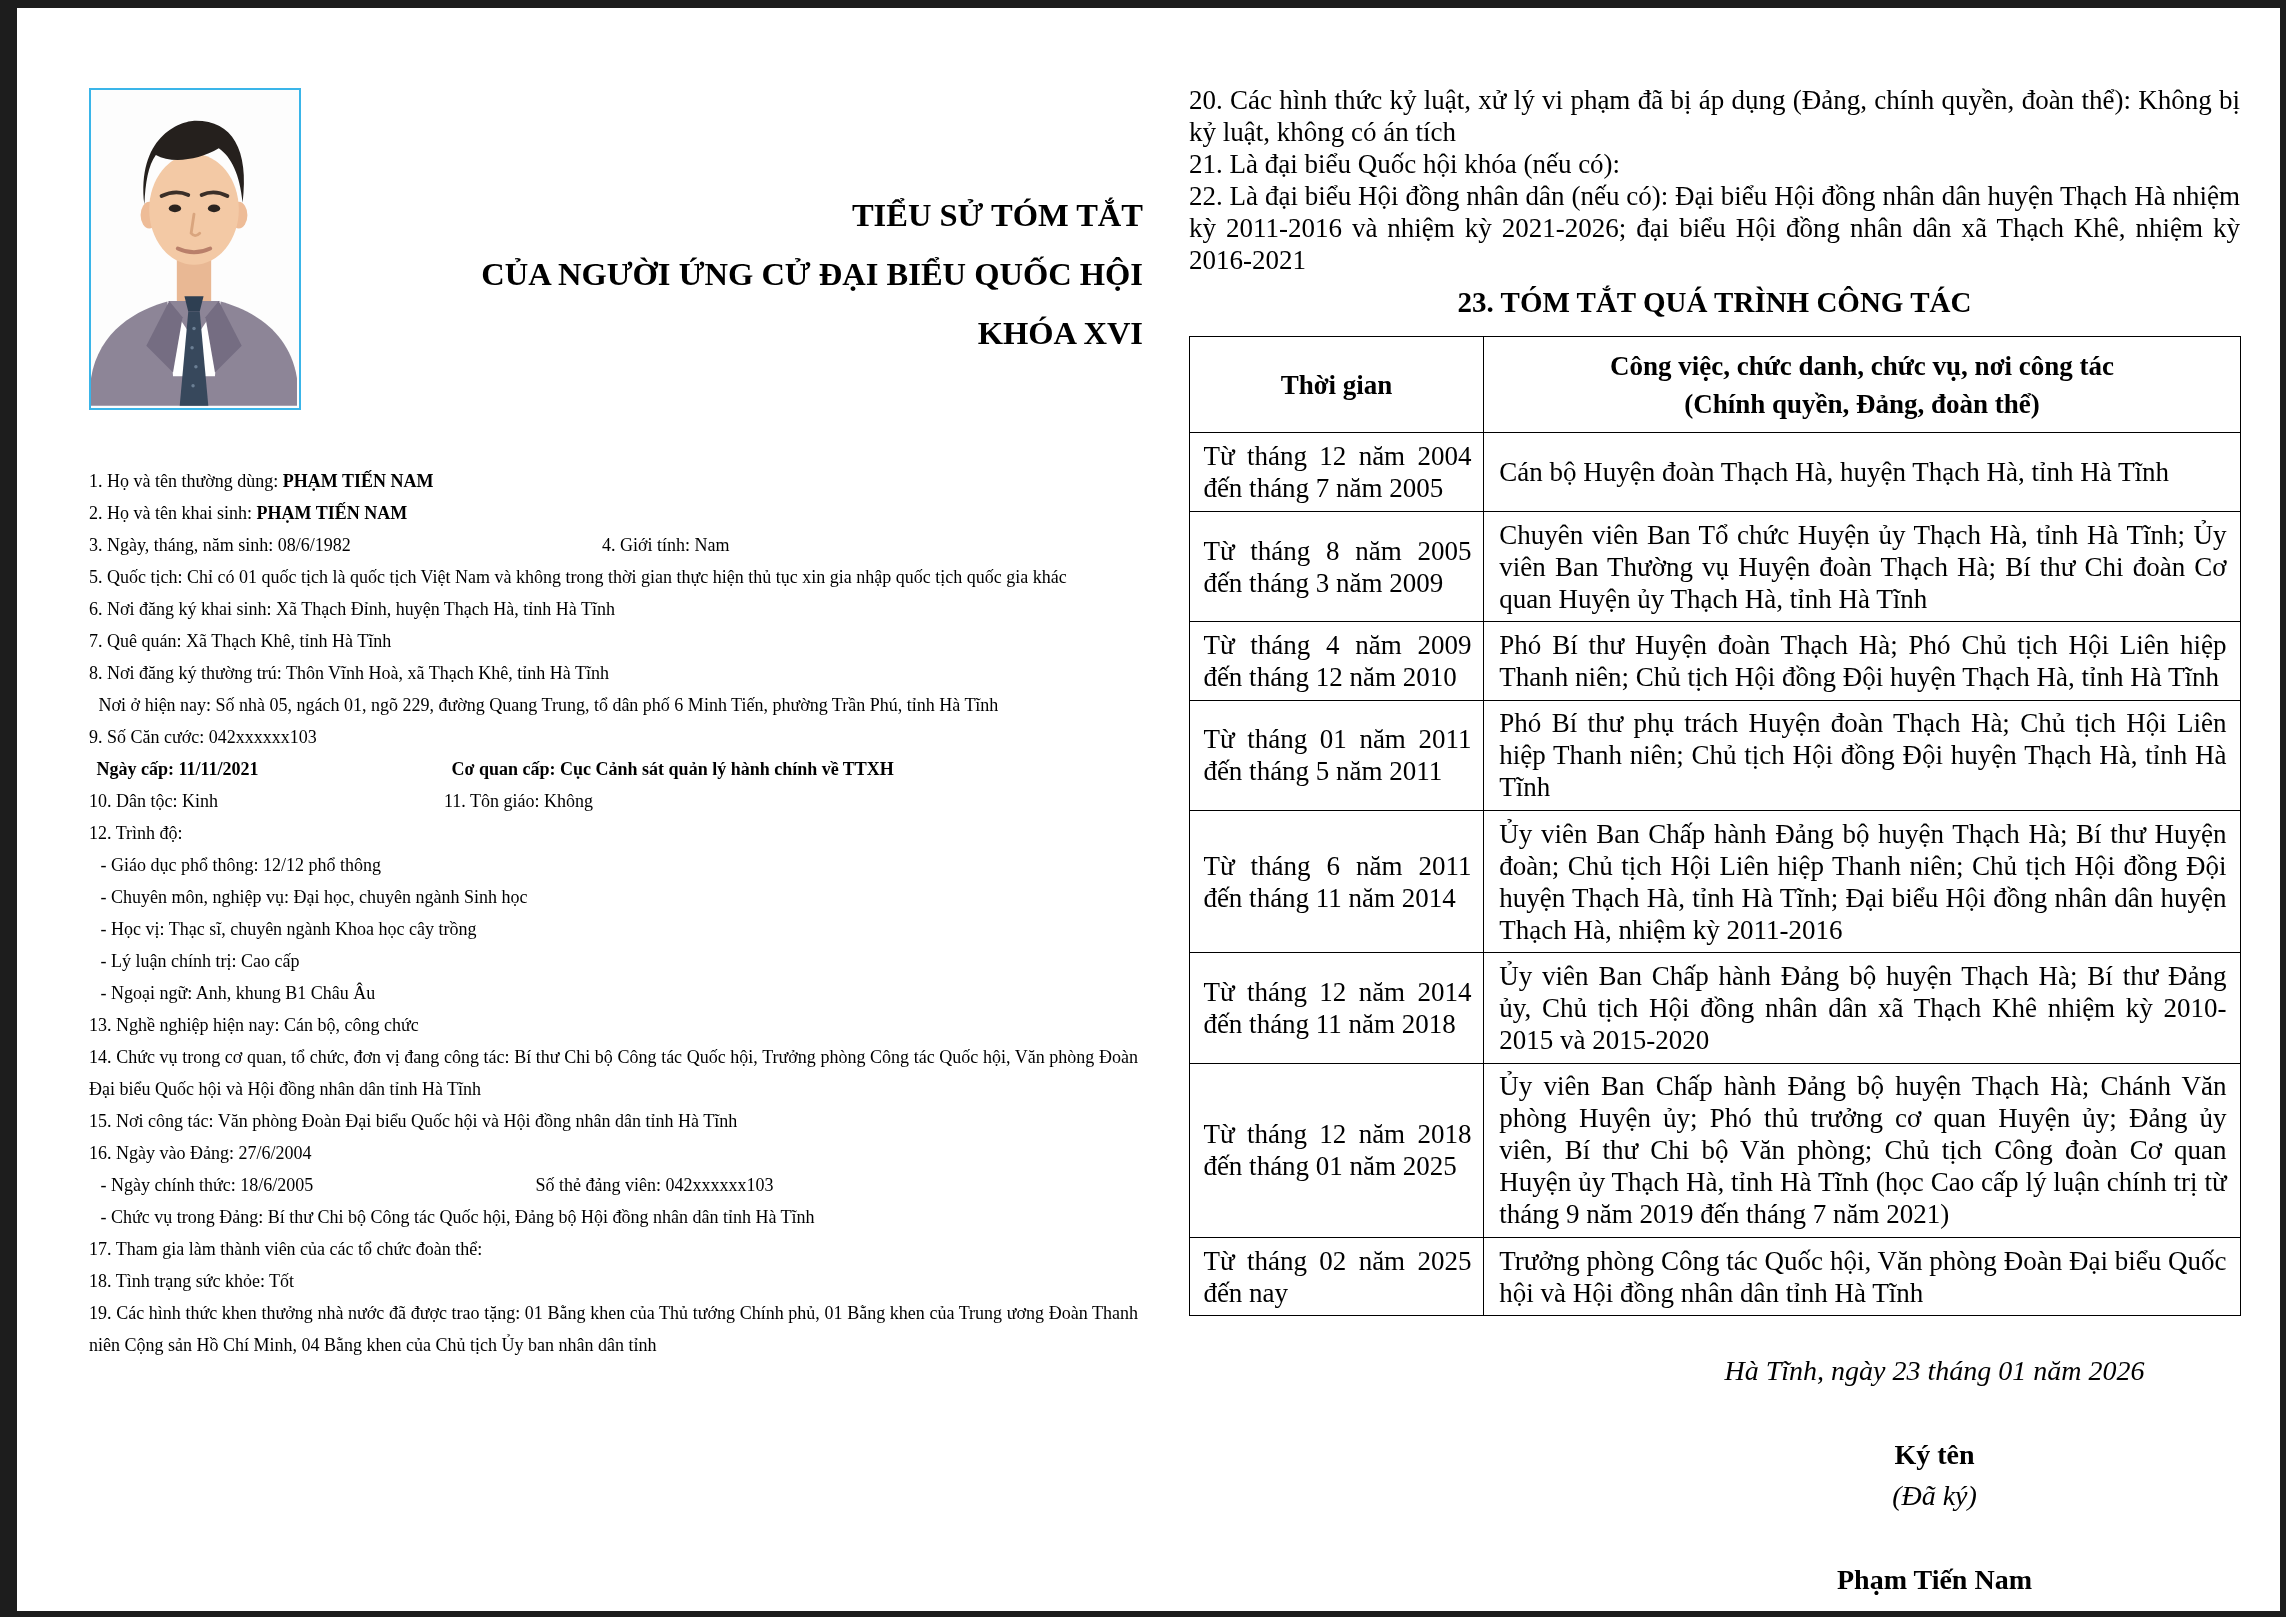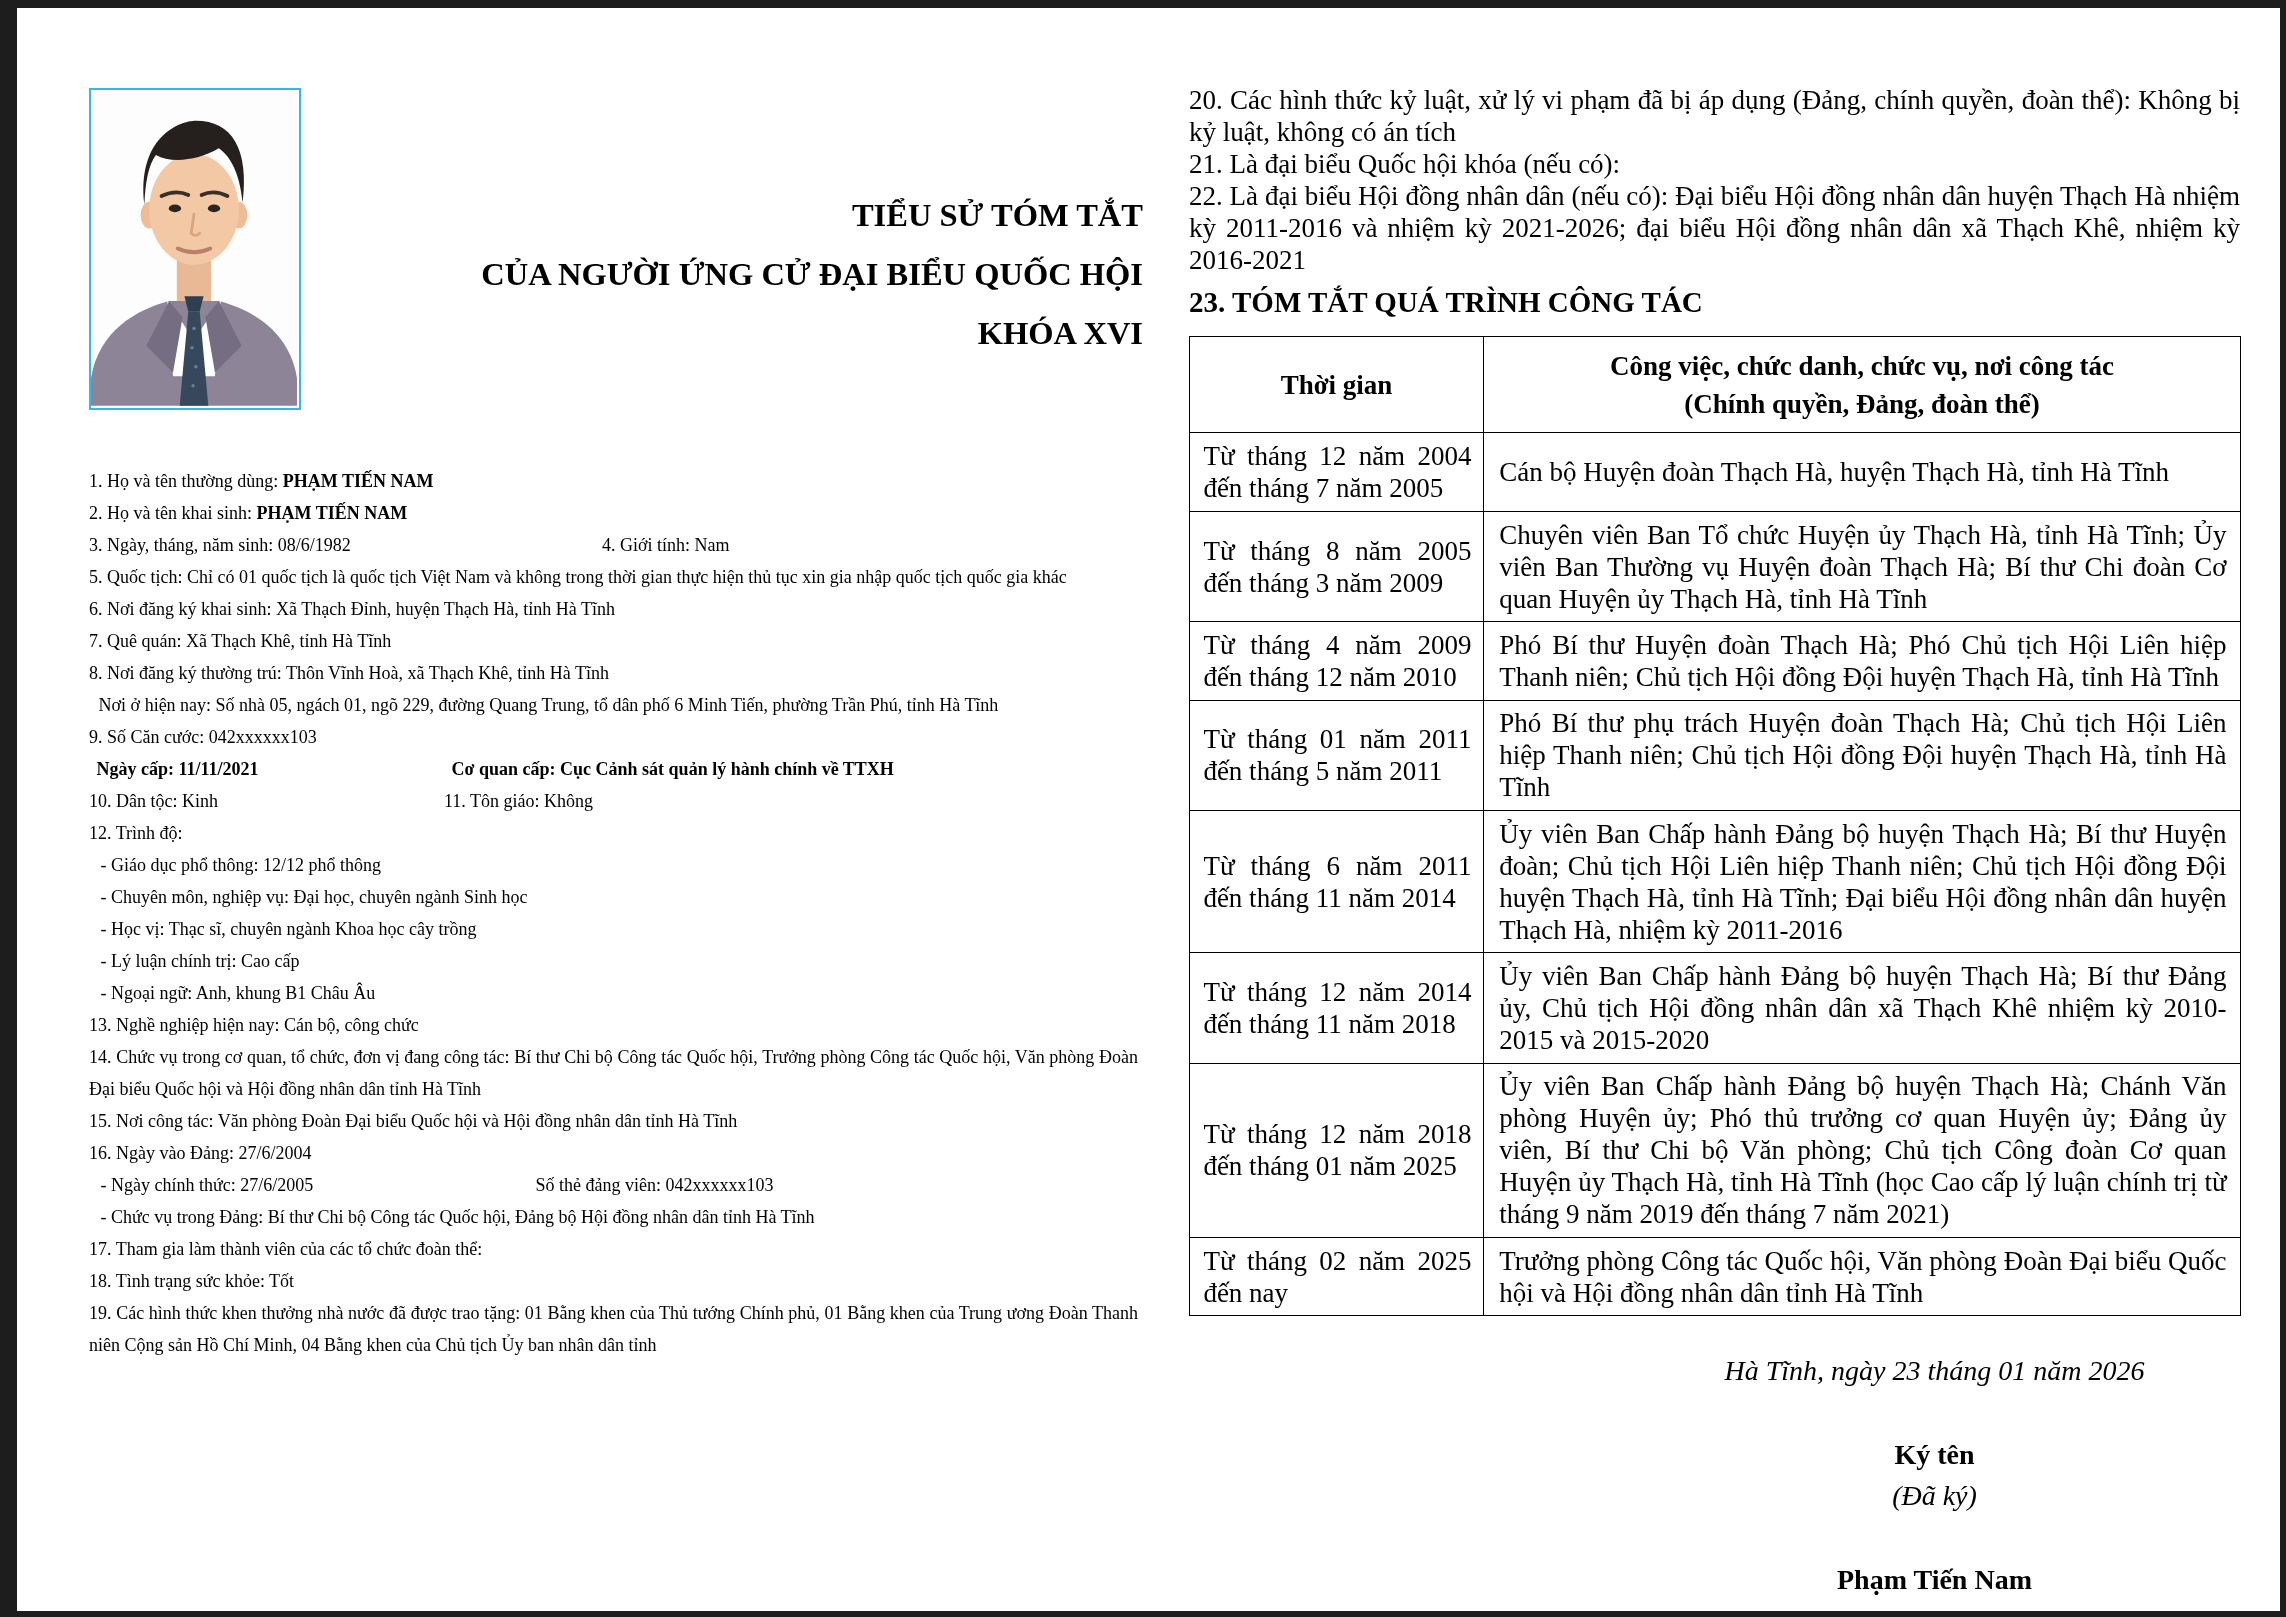--- a/index.html
+++ b/index.html
@@ -37,21 +37,21 @@
   .ind8{text-indent:7.6px;font-weight:bold;}
   .ind10{text-indent:9.6px;}
   .ind12{text-indent:11.5px;}
   
   .right-col{
     position:absolute;left:1172px;top:76px;width:1051px;
     font-size:27px;line-height:32px;text-align:justify;
   }
   .right-col>p{margin:0;}
   .heading23{
-    margin:7.6px 0 15.3px 0;
+    margin:7.6px 0 15.3px 0;text-align:center;
     font-size:29px;font-weight:bold;line-height:38px;
   }
   
   table.career{
     width:1051px;border-collapse:collapse;table-layout:fixed;
   }
   table.career th,table.career td{
     border:1.9px solid #000;vertical-align:middle;box-sizing:border-box;
   }
   col.c1{width:294px;}
@@ -132,21 +132,21 @@
     <p>12. Trình độ:</p>
     <p class="ind12">- Giáo dục phổ thông: 12/12 phổ thông</p>
     <p class="ind12">- Chuyên môn, nghiệp vụ: Đại học, chuyên ngành Sinh học</p>
     <p class="ind12">- Học vị: Thạc sĩ, chuyên ngành Khoa học cây trồng</p>
     <p class="ind12">- Lý luận chính trị: Cao cấp</p>
     <p class="ind12">- Ngoại ngữ: Anh, khung B1 Châu Âu</p>
     <p>13. Nghề nghiệp hiện nay: Cán bộ, công chức</p>
     <p>14. Chức vụ trong cơ quan, tổ chức, đơn vị đang công tác: Bí thư Chi bộ Công tác Quốc hội, Trưởng phòng Công tác Quốc hội, Văn phòng Đoàn Đại biểu Quốc hội và Hội đồng nhân dân tỉnh Hà Tĩnh</p>
     <p>15. Nơi công tác: Văn phòng Đoàn Đại biểu Quốc hội và Hội đồng nhân dân tỉnh Hà Tĩnh</p>
     <p>16. Ngày vào Đảng: 27/6/2004</p>
-    <p class="rel ind12"><span>- Ngày chính thức: 27/6/2005</span><span class="abs x455">Số thẻ đảng viên: 042xxxxxx103</span></p>
+    <p class="rel ind12"><span>- Ngày chính thức: 18/6/2005</span><span class="abs x455">Số thẻ đảng viên: 042xxxxxx103</span></p>
     <p class="ind12">- Chức vụ trong Đảng: Bí thư Chi bộ Công tác Quốc hội, Đảng bộ Hội đồng nhân dân tỉnh Hà Tĩnh</p>
     <p>17. Tham gia làm thành viên của các tổ chức đoàn thể:</p>
     <p>18. Tình trạng sức khỏe: Tốt</p>
     <p>19. Các hình thức khen thưởng nhà nước đã được trao tặng: 01 Bằng khen của Thủ tướng Chính phủ, 01 Bằng khen của Trung ương Đoàn Thanh niên Cộng sản Hồ Chí Minh, 04 Bằng khen của Chủ tịch Ủy ban nhân dân tỉnh</p>
   </div>
 
   <div class="right-col">
     <p>20. Các hình thức kỷ luật, xử lý vi phạm đã bị áp dụng (Đảng, chính quyền, đoàn thể): Không bị kỷ luật, không có án tích</p>
     <p>21. Là đại biểu Quốc hội khóa (nếu có):</p>
     <p>22. Là đại biểu Hội đồng nhân dân (nếu có): Đại biểu Hội đồng nhân dân huyện Thạch Hà nhiệm kỳ 2011-2016 và nhiệm kỳ 2021-2026; đại biểu Hội đồng nhân dân xã Thạch Khê, nhiệm kỳ 2016-2021</p>

